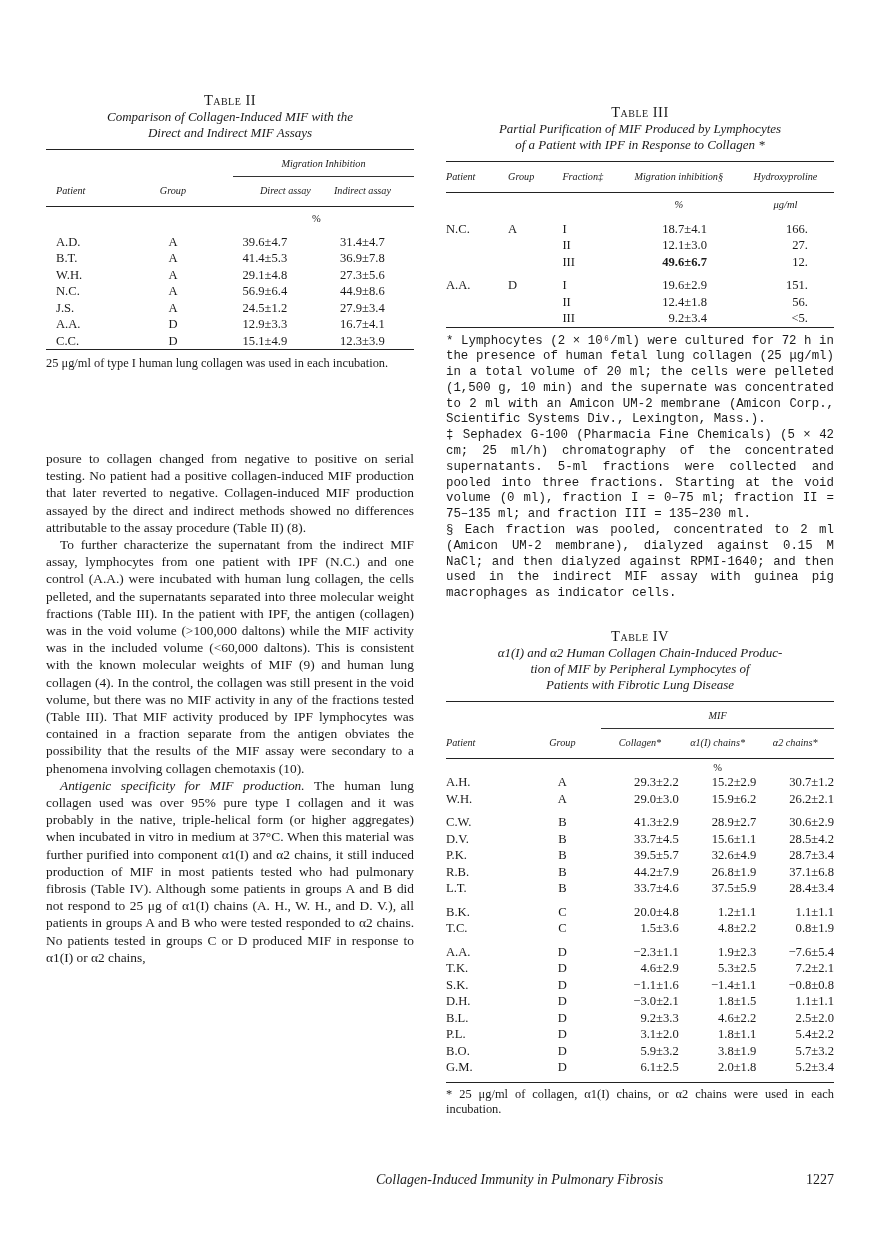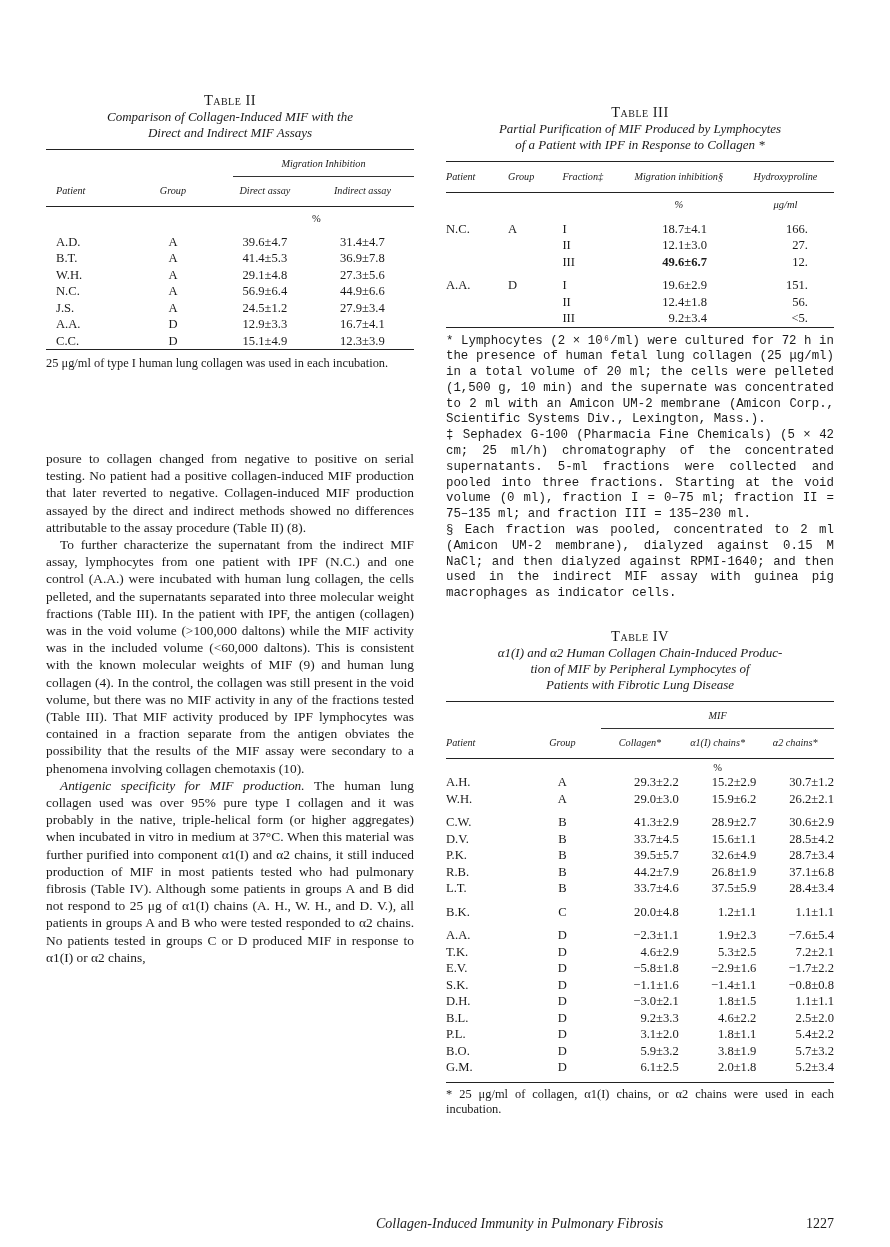--- a/index.html
+++ b/index.html
@@ -17,21 +17,21 @@
   td { padding: 0; line-height: 16.5px; }
   .rule-top { border-top: 1.5px solid #222; }
   .rule-bot { border-bottom: 1.5px solid #222; }
 
   .note { font-size: 12.4px; line-height: 15.8px; text-align: justify; }
   .body-text { font-size: 13.4px; line-height: 17.2px; text-align: justify; }
   .body-text p { margin: 0; }
   .indent { text-indent: 14px; }
   .it { font-style: italic; }
 
-  .footer { position: absolute; top: 1216px; left: 376px; width: 458px; font-size: 14px; }
+  .footer { position: absolute; top: 1172px; left: 376px; width: 458px; font-size: 14px; }
   .footer .run { font-style: italic; }
   .footer .pg { position: absolute; right: 0; top: 0; }
 
   .c { text-align: center; }
   .r { text-align: right; }
   .l { text-align: left; }
   .gap td { padding-top: 7px; }
 </style>
 </head>
 <body>
@@ -48,21 +48,21 @@
         <tr class="rule-top">
           <th style="width:22%;"></th>
             <th style="width:25%;"></th>
           <th colspan="2" class="c" style="padding-top:8px;">
             <div style="border-bottom:1px solid #333; margin-left:14px; padding-bottom:7px;">Migration Inhibition</div>
           </th>
         </tr>
         <tr class="rule-bot">
           <th class="l" style="padding:8px 0 10px 10px;">Patient</th>
           <th class="c" style="padding:8px 0 10px;">Group</th>
-          <th class="c" style="padding:8px 0 10px;">Direct assay</th>
+          <th class="c" style="padding:8px 0 10px;text-align:right;">Direct assay</th>
           <th class="c" style="padding:8px 0 10px;">Indirect assay</th>
         </tr>
       </thead>
       <tbody id="t2body">
           <tr>
             <td></td>
             <td></td>
             <td class="c" colspan="2" style="font-size: 10.5px; padding: 4px 0px 6px;">%</td>
           </tr>
           <tr>
@@ -80,21 +80,21 @@
           <tr>
             <td class="l" style="padding-left: 10px;">W.H.</td>
             <td class="c">A</td>
             <td class="c">29.1±4.8</td>
             <td class="c">27.3±5.6</td>
           </tr>
           <tr>
             <td class="l" style="padding-left: 10px;">N.C.</td>
             <td class="c">A</td>
             <td class="c">56.9±6.4</td>
-            <td class="c">44.9±6.6</td>
+            <td class="c">44.9±8.6</td>
           </tr>
           <tr>
             <td class="l" style="padding-left: 10px;">J.S.</td>
             <td class="c">A</td>
             <td class="c">24.5±1.2</td>
             <td class="c">27.9±3.4</td>
           </tr>
           <tr>
             <td class="l" style="padding-left: 10px;">A.A.</td>
             <td class="c">D</td>
@@ -276,40 +276,40 @@
             <td class="r">37.5±5.9</td>
             <td class="r">28.4±3.4</td>
           </tr>
           <tr class="gap">
             <td class="l">B.K.</td>
             <td class="c">C</td>
             <td class="r">20.0±4.8</td>
             <td class="r">1.2±1.1</td>
             <td class="r">1.1±1.1</td>
           </tr>
+          <tr>
+            <td class="l">T.C.</td>
+            <td class="c">C</td>
+            <td class="r">1.5±3.6</td>
+            <td class="r">4.8±2.2</td>
+            <td class="r">0.8±1.9</td>
+          </tr>
           <tr class="gap">
             <td class="l">A.A.</td>
             <td class="c">D</td>
             <td class="r">−2.3±1.1</td>
             <td class="r">1.9±2.3</td>
             <td class="r">−7.6±5.4</td>
           </tr>
           <tr>
             <td class="l">T.K.</td>
             <td class="c">D</td>
             <td class="r">4.6±2.9</td>
             <td class="r">5.3±2.5</td>
             <td class="r">7.2±2.1</td>
-          </tr>
-          <tr>
-            <td class="l">E.V.</td>
-            <td class="c">D</td>
-            <td class="r">−5.8±1.8</td>
-            <td class="r">−2.9±1.6</td>
-            <td class="r">−1.7±2.2</td>
           </tr>
           <tr>
             <td class="l">S.K.</td>
             <td class="c">D</td>
             <td class="r">−1.1±1.6</td>
             <td class="r">−1.4±1.1</td>
             <td class="r">−0.8±0.8</td>
           </tr>
           <tr>
             <td class="l">D.H.</td>

